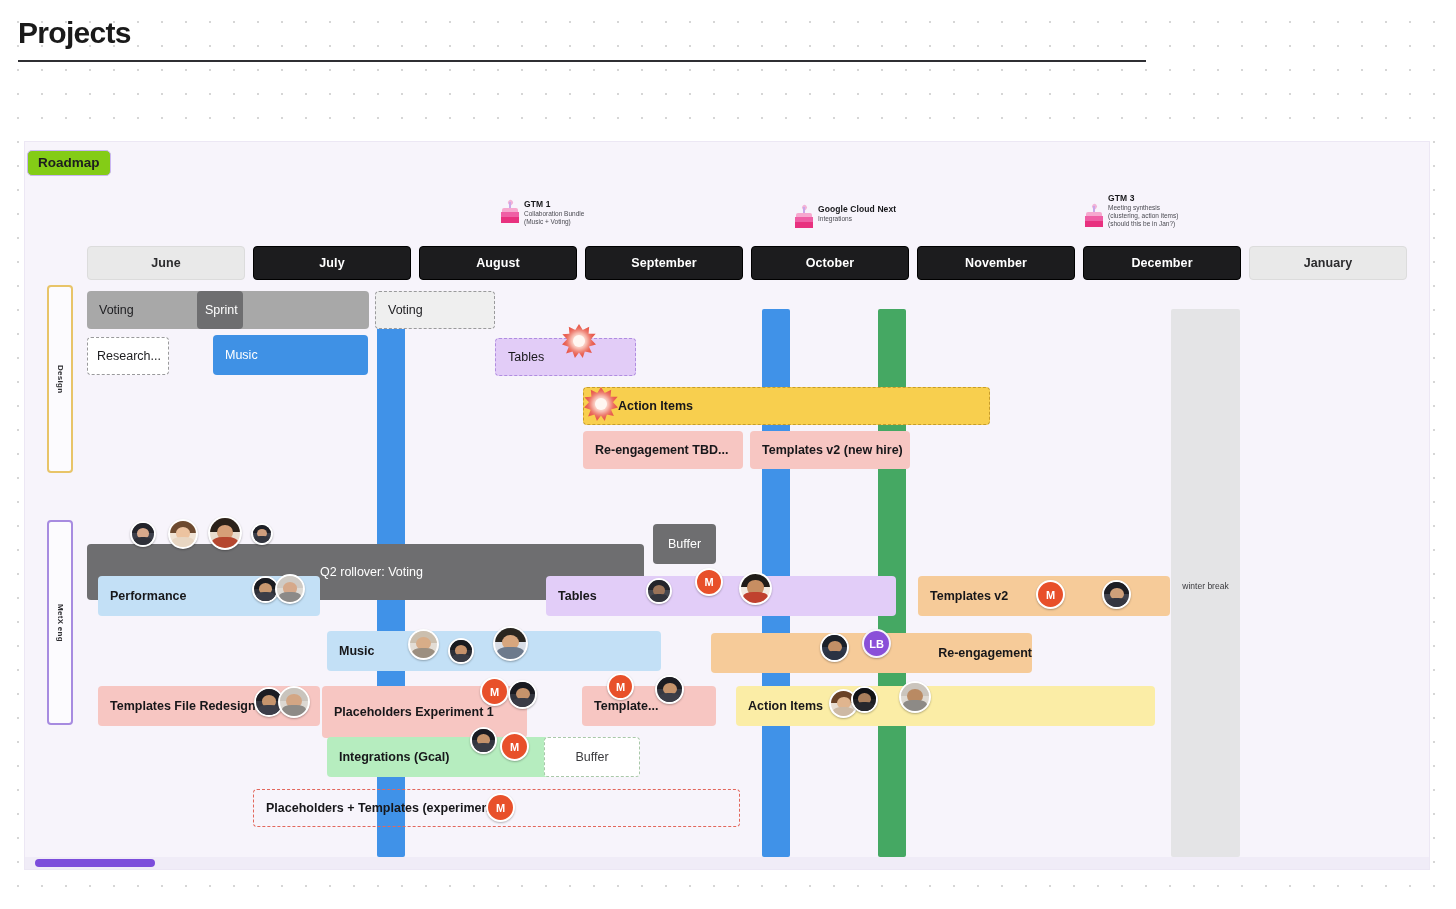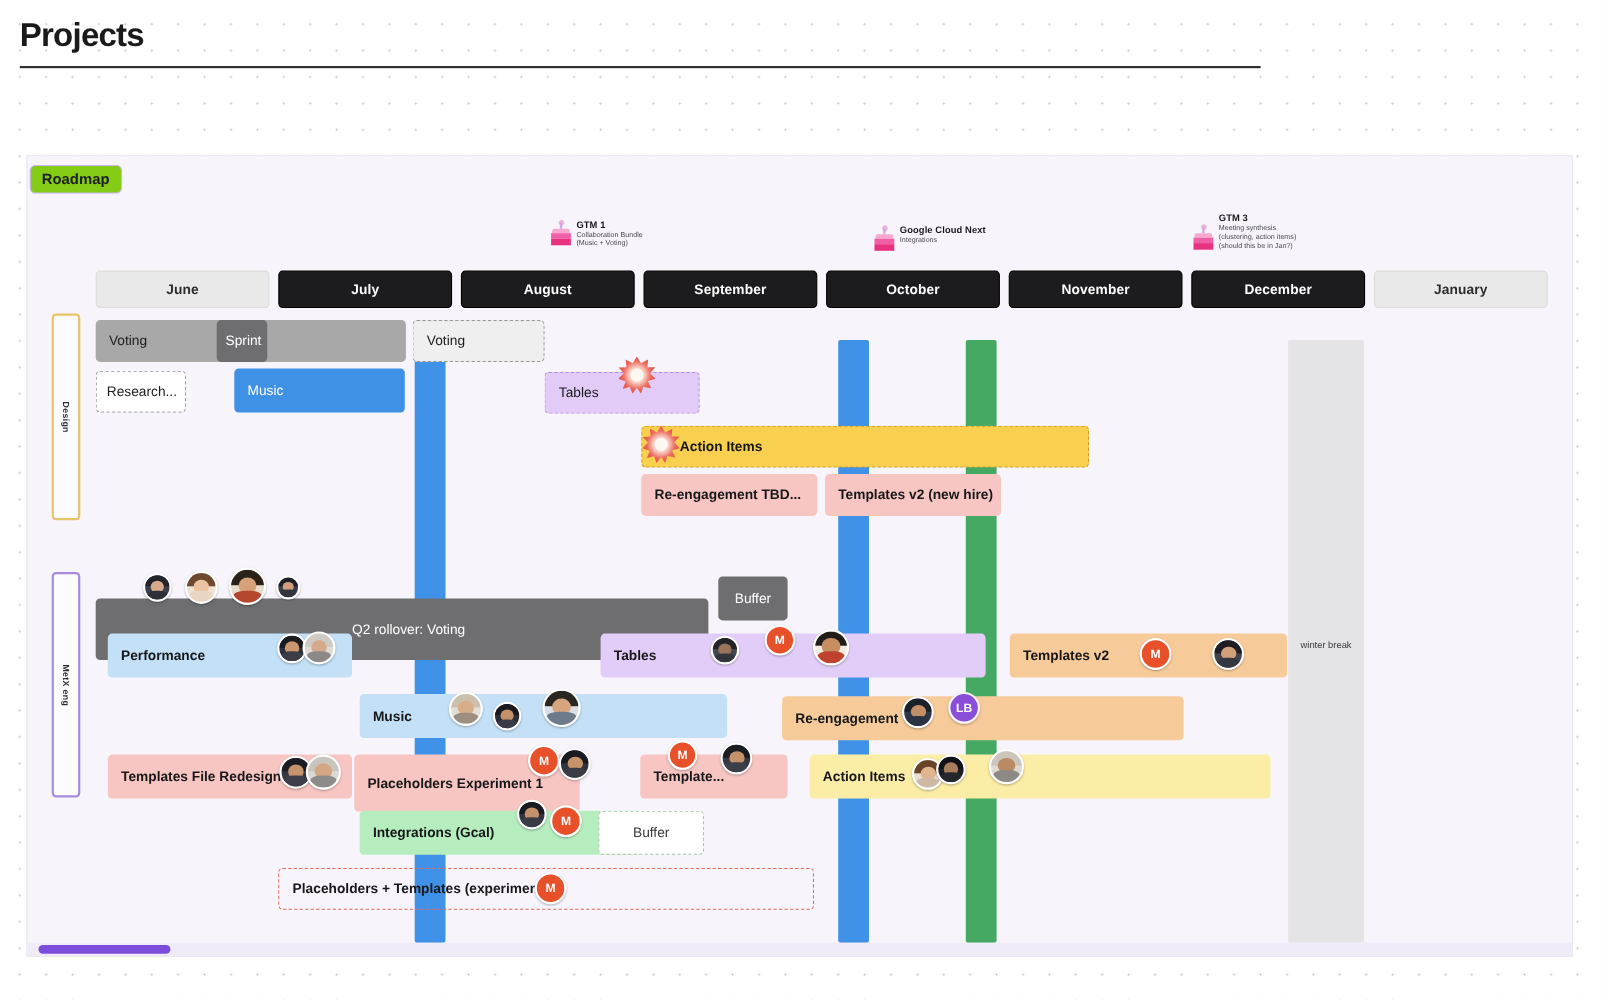--- a/index.html
+++ b/index.html
@@ -363,21 +363,21 @@
       <div class="hair" style="background:#191a1f;"></div>
         <div class="face" style="background:#c5916a;"></div>
         <div class="body" style="background:#3a3c45;"></div>
     </div>
     <div class="av" style="left:468px; top:484px; width:35px; height:35px; background:#d9dee6;">
       <div class="hair" style="background:#2a2620;"></div>
         <div class="face" style="background:#d7a67e;"></div>
         <div class="body" style="background:#6d7a8c;"></div>
     </div>
 
-    <div class="bar b-orange2 bold" style="left:686px; top:491px; width:365px; height:40px;">
+    <div class="bar b-orange2 bold" style="left:686px; top:491px; width:321px; height:40px;justify-content:flex-end;">
       <span class="lbl">Re-engagement</span>
     </div>
     <div class="av" style="left:795px; top:491px; width:29px; height:29px; background:#2e3748;">
       <div class="hair" style="background:#1b2029;"></div>
         <div class="face" style="background:#c28f66;"></div>
         <div class="body" style="background:#2b3343;"></div>
     </div>
     <div class="av letter" style="left:837px; top:487px; width:29px; height:29px; background:#8a4fd8; border-color:#f6f3fb;">LB</div>
 
     <div class="bar b-pink bold" style="left:73px; top:544px; width:222px; height:40px;">

